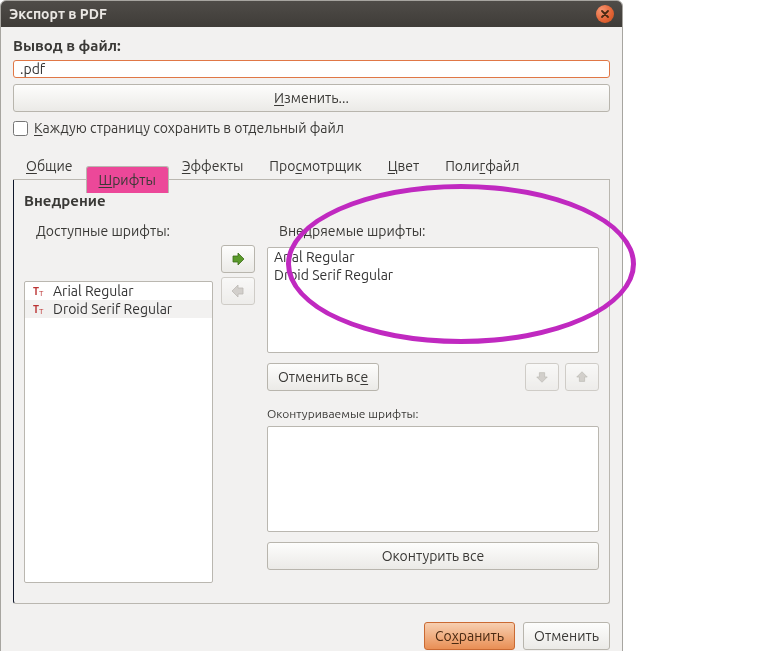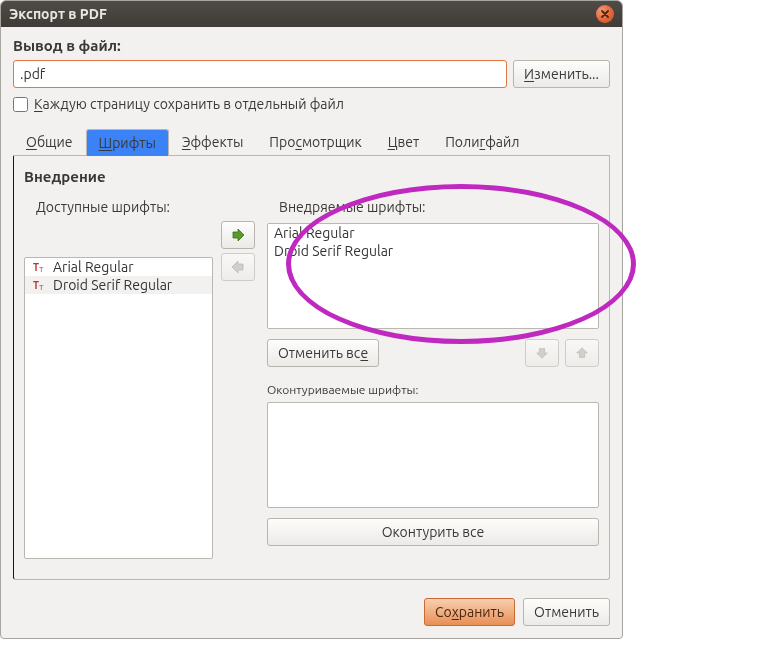--- a/index.html
+++ b/index.html
@@ -3,32 +3,32 @@
 <meta charset="utf-8">
 <style>
   * { box-sizing: border-box; margin: 0; padding: 0; font-family: "Ubuntu", "Liberation Sans", sans-serif; }
   body { background: #fff; width: 772px; }
   .window { width: 623px; background: #f2f1f0; border: 1px solid #a7a5a0; border-radius: 6px 6px 4px 4px; overflow: hidden; }
   .titlebar { background: linear-gradient(to bottom, #4f4c48 0%, #3f3c38 100%); height: 26px; display: flex; align-items: center; padding: 0 8px; color: #eae7e3; font-size: 14px; font-weight: bold; justify-content: space-between; }
   .titlebar .close { width: 18px; height: 18px; border-radius: 50%; background: radial-gradient(circle at 30% 30%, #f59673, #e26233 60%, #c0521f); display:flex;align-items:center;justify-content:center; }
   .titlebar .close svg { width:8px;height:8px; }
   .content { padding: 10px 12px 10px; }
   .label-bold { font-size: 15px; font-weight: bold; color: #3a3936; margin-bottom: 6px; }
-  .filerow { display: flex; gap: 6px; }
+  .filerow { display: flex; gap: 6px; flex-direction: column; }
   .file-input { flex: 1; height: 28px; border: 1px solid #e07746; border-radius: 3px; background: #fff; padding: 0 6px; font-size: 14px; color: #333; outline:none;}
   .btn { height: 28px; padding: 0 10px; border: 1px solid #b8b5ad; border-radius: 3px; background: linear-gradient(to bottom, #fdfdfc, #ebeae7); font-size: 14px; color: #3a3936; cursor: pointer; display:inline-flex;align-items:center;justify-content:center; }
   .btn.primary { background: linear-gradient(to bottom,#f7cfb0,#e98f55); border-color:#ca6a33; color:#4a2a12;}
   .checkrow { display: flex; align-items: center; gap: 6px; margin-top: 8px; font-size: 14px; color: #3a3936; }
   .checkrow input[type=checkbox] { width:15px;height:15px; }
   .underline-accel { text-decoration: underline; text-underline-offset: 2px; }
 
   .tabs-wrap { margin-top: 16px; }
   .tabs { display:flex; border-bottom:1px solid #bab7b0; height:28px; }
   .tab { padding: 0 12px; display:flex;align-items:center; font-size:14px; color:#3a3936; border:1px solid transparent; border-bottom:none; border-radius:3px 3px 0 0; cursor:pointer; margin-right:0px;}
-  .tab.active { background:#3b82f6; border-color:#bab7b0; position:relative; top:1px; }
+  .tab.active { background:#ec4899; border-color:#bab7b0; position:relative; top:14px; }
   .tab .lbl { }
   .tab.inactive .lbl { }
 
   .tabbody { padding: 12px 10px 20px; border-left:1px solid #0f172a; border-right:1px solid #bab7b0;border-bottom:1px solid #bab7b0; border-radius:0 0 3px 3px;}
   .sect-label { font-size: 15px; font-weight:bold; color:#3a3936; margin-bottom: 14px; }
   .fonts-row { display:flex; gap:8px; }
   .leftcol { flex:1; }
   .midcol { width:38px; display:flex;flex-direction:column; gap:4px; margin-top:22px;}
   .rightcol { width:332px; }
   .col-label { font-size:14px;color:#3a3936;margin-bottom:8px;margin-left:12px; }

